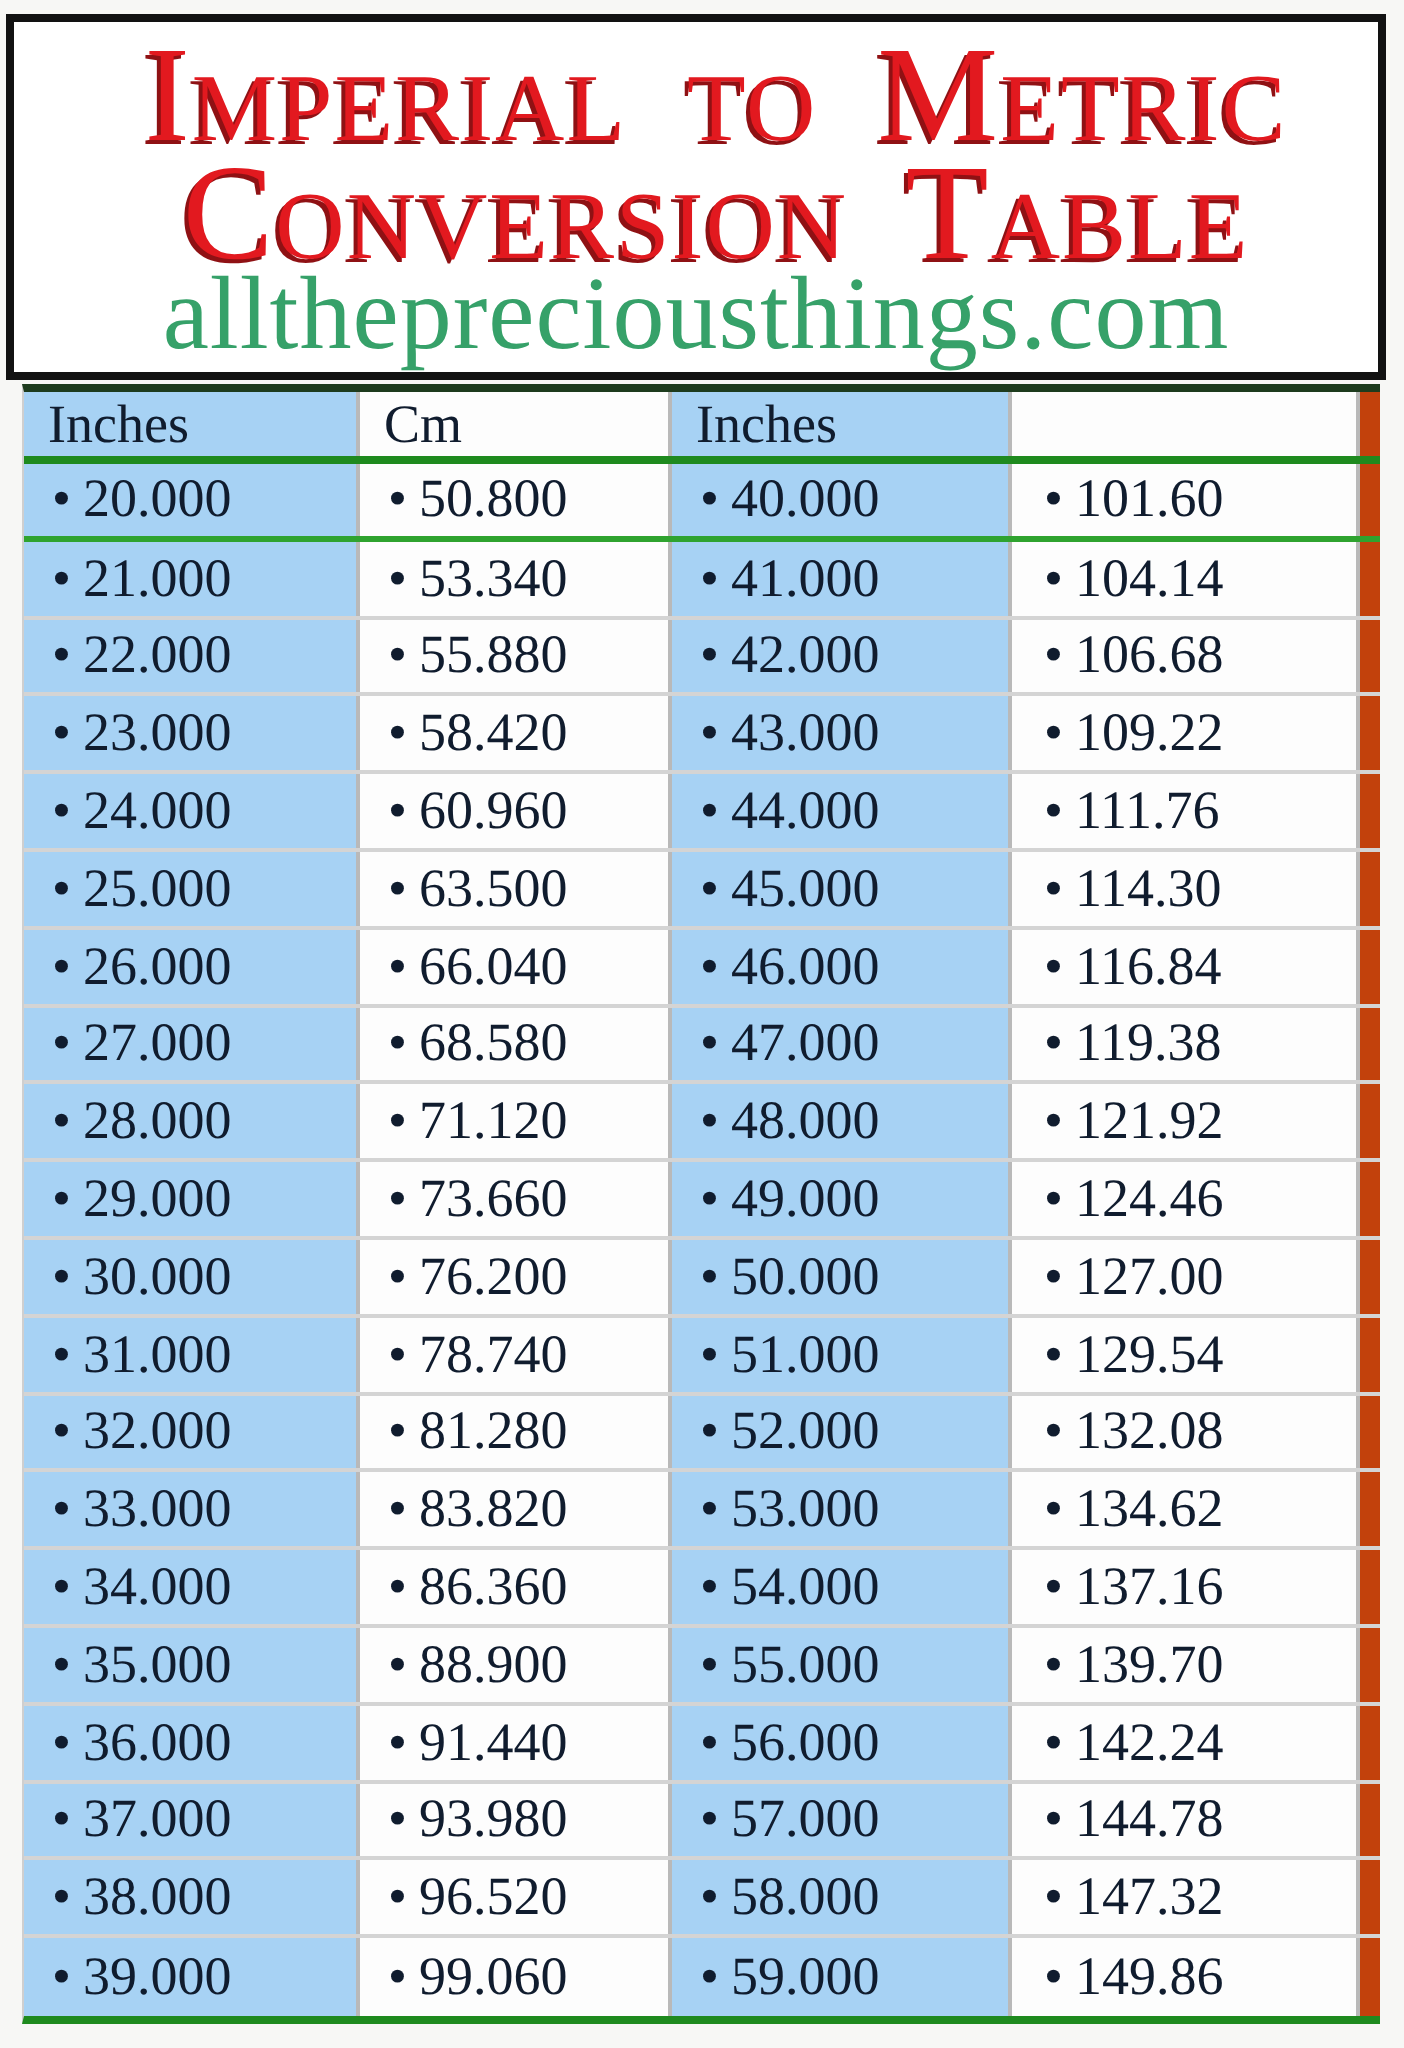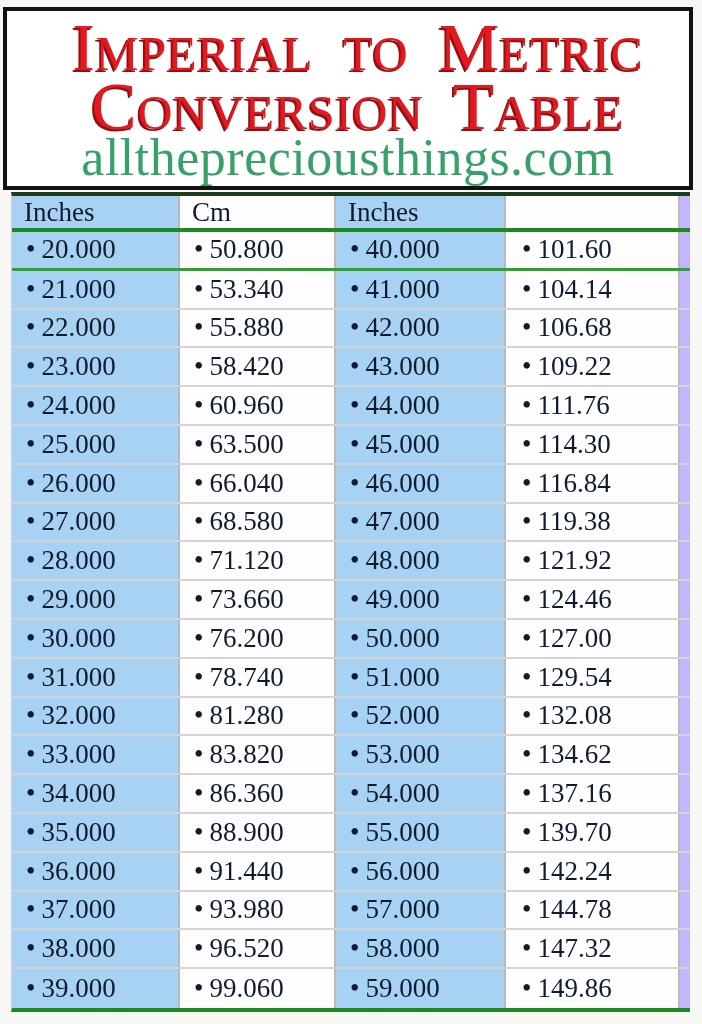--- a/index.html
+++ b/index.html
@@ -47,21 +47,21 @@
     line-height: 46px;
     letter-spacing: 0.5px;
   }
   .conv-table {
     position: absolute;
     left: 11px; top: 192px;
     width: 678px;
     border-top: 4px solid #1d3b1d;
     border-bottom: 4px solid var(--line-green);
     border-left: 1px solid #cfcfcf;
-    background: #c4b5fd;
+    background: #c2410c;
     box-sizing: content-box;
   }
   .row {
     display: flex;
     width: 678px;
     box-sizing: border-box;
   }
   .header-row {
     height: 36px;
     border-bottom: 4px solid var(--line-green);

